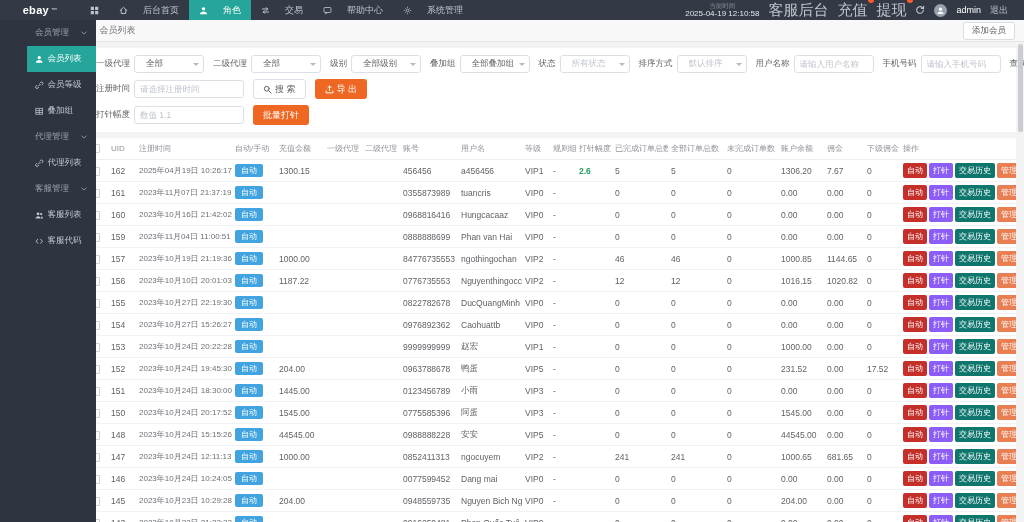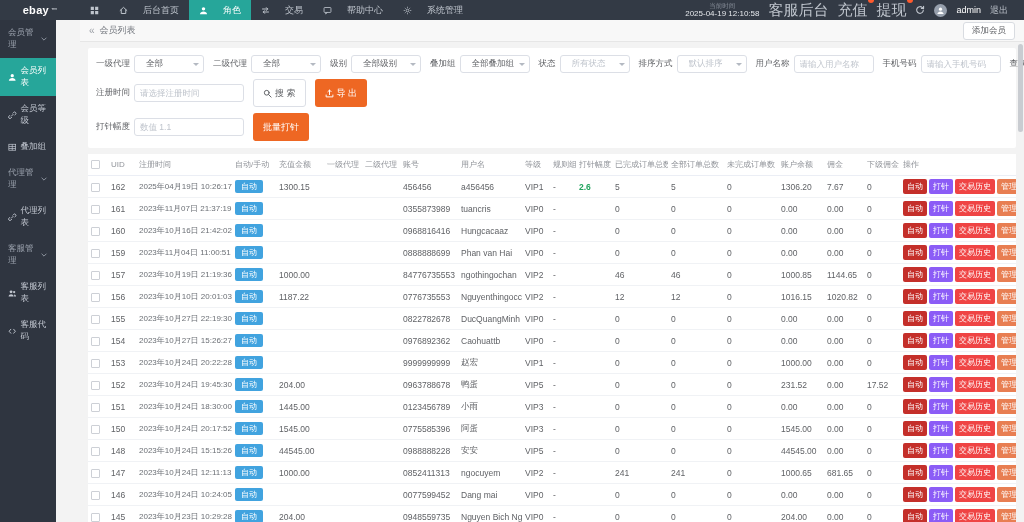--- a/index.html
+++ b/index.html
@@ -26,21 +26,21 @@
   .dot { position:absolute; top:-4px; right:-7px; width:6px; height:6px; background:#ff5a2d; border-radius:50%; }
   .refresh { color:#bfc5cd; cursor:pointer; }
   .refresh svg { width:10px; height:10px; display:block; }
   .avatar { width:13px; height:13px; border-radius:50%; background:#97a0ad;
     display:flex; align-items:center; justify-content:center; cursor:pointer; overflow:hidden; }
   .avatar svg { width:9px; height:9px; }
   .admin-name { font-size:9px; color:#fff; cursor:pointer; }
   .logout { font-size:9px; color:#bfc5cd; cursor:pointer; }
 
   
-  .sidebar { position:fixed; top:20px; left:0; bottom:0; width:56px; background:#2f3540; z-index:10; }
+  .sidebar { position:fixed; top:20px; left:0; bottom:0; width:96px; background:#2f3540; z-index:10;padding-left:27px; }
   .sb-group { display:flex; align-items:center; justify-content:space-between;
     padding:7px 8px; font-size:8.5px; color:#9aa1ac; cursor:pointer; }
   .sb-group .ico svg { width:8px; height:8px; }
   .sb-item { display:flex; align-items:center; gap:4px; padding:7px 8px;
     font-size:8.5px; color:#c3c8d1; cursor:pointer; }
   .sb-item .ico svg { width:8.5px; height:8.5px; }
   .sb-item.active { background:#26a69a; color:#fff; }
 
   
   .main { position:absolute; left:80px; top:20px; right:0; bottom:0; overflow:hidden; }
@@ -58,21 +58,21 @@
   .select { position:relative; width:70px; height:18px; border:1px solid #dcdfe6; border-radius:3px;
     background:#fff; display:flex; align-items:center; padding:0 12px 0 5px; cursor:pointer; }
   .sel-val { font-size:8.5px; color:#606266; white-space:nowrap; overflow:hidden;margin-left:6px; }
   .select.muted .sel-val { color:#bfc4cc; }
   .caret { position:absolute; right:4px; top:7px; width:0; height:0;
     border:3px solid transparent; border-top-color:#b4b9c2; }
   .f-input { width:80px; height:18px; border:1px solid #dcdfe6; border-radius:3px;
     font-size:8.5px; padding:0 5px; color:#606266; outline:none; }
   .f-input::placeholder { color:#bfc4cc; }
   .f-input.wide { width:110px; }
-  .btn { display:inline-flex; align-items:center; gap:3px; height:28px; padding:0 9px;
+  .btn { display:inline-flex; align-items:center; gap:3px; height:20px; padding:0 9px;
     border-radius:3px; font-size:9px; cursor:pointer; border:1px solid transparent; }
   .btn .ico svg { width:9px; height:9px; }
   .btn-plain { background:#fff; border-color:#dcdfe6; color:#606266; }
   .btn-orange { background:#ee6723; color:#fff; }
 
   
   .table-card { margin:0 8px; background:#fff; }
   table { width:100%; border-collapse:collapse; table-layout:fixed; }
   th { font-size:8px; color:#909399; font-weight:normal; text-align:left;
     padding:5px 3px; border-bottom:1px solid #ebeef5; white-space:nowrap; overflow:hidden; }
@@ -81,21 +81,21 @@
   td.t-time { font-size:8px; color:#6b6f75;margin-top:24px; }
   .cb { display:inline-block; width:9px; height:9px; border:1px solid #cdd0d6;
     border-radius:1px; background:#fff; cursor:pointer; vertical-align:middle; }
   .badge-auto { display:inline-block; background:#41a3df; color:#fff; font-size:8px;
     padding:1px 6px; border-radius:2px; cursor:pointer; }
   .amp-green { color:#21a35d; font-weight:bold; }
   .act { display:inline-block; color:#fff; font-size:8px; padding:2px 4px;
     border-radius:2px; margin-right:2px; cursor:pointer; }
   .act-auto { background:#c42f2a; }
   .act-inject { background:#8b5cf6; }
-  .act-history { background:#ef4444; }
+  .act-history { background:#0f766e; }
   .act-manage { background:#e87e52; }
 
   .vscroll { position:fixed; right:1px; top:42px; bottom:2px; width:6px; z-index:30; }
   .vscroll .thumb { position:absolute; top:2px; right:0; width:5px; height:88px;
     background:#c9ccd1; border-radius:3px; cursor:pointer; }
 </style>
 </head>
 <body>
 
 <header class="topbar">

